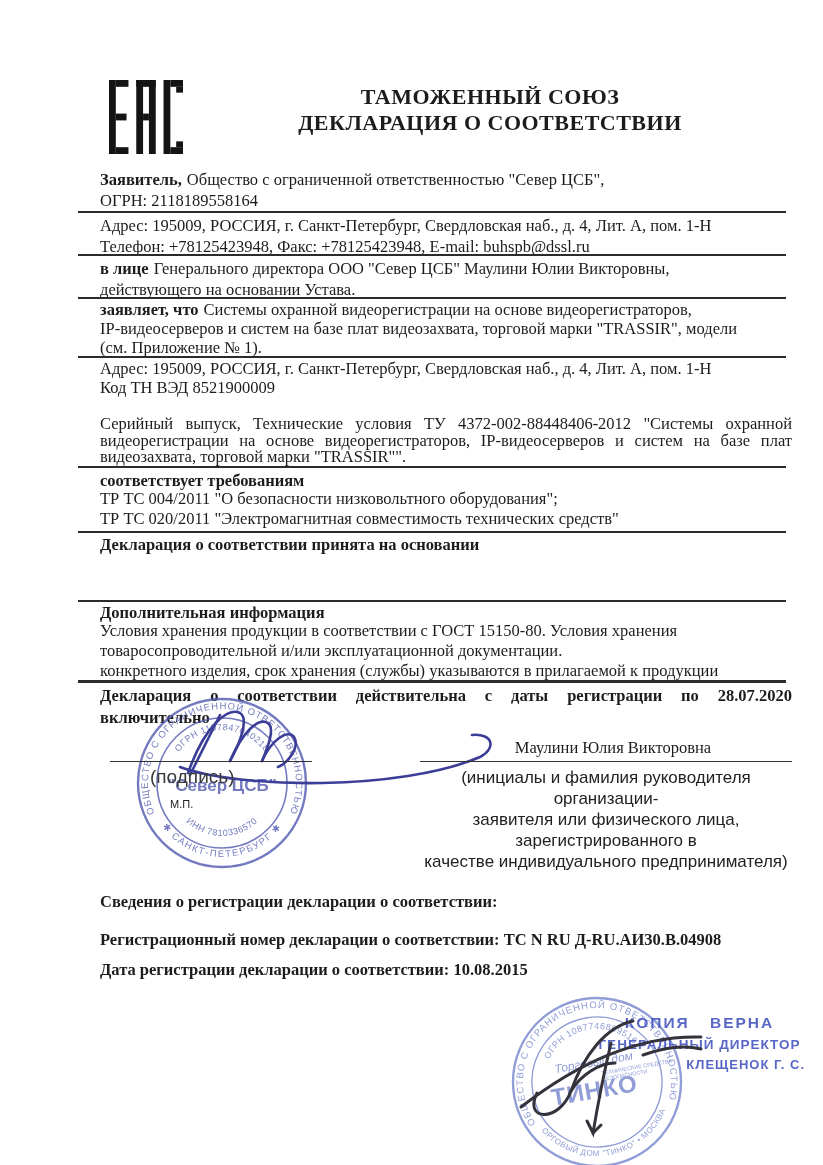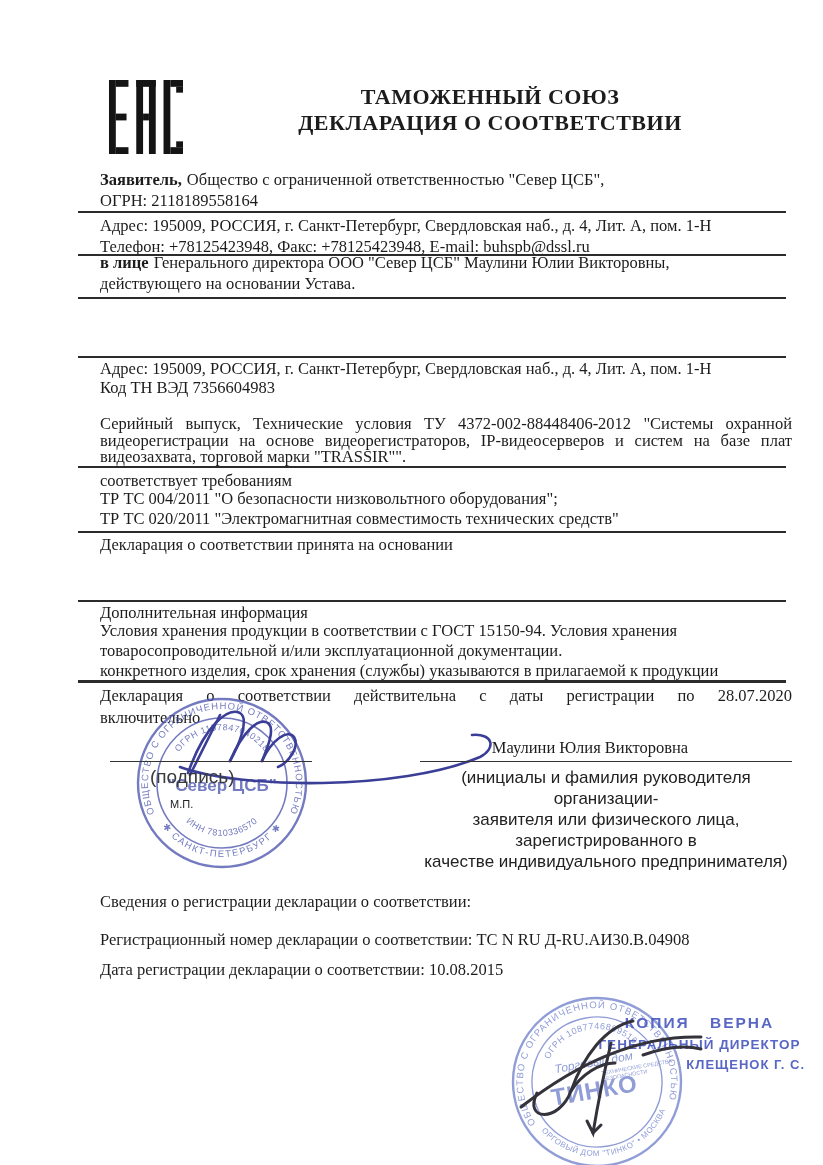--- a/index.html
+++ b/index.html
@@ -3,21 +3,21 @@
 <meta charset="utf-8">
 <style>
   html,body{margin:0;padding:0;background:#e8e8e8;}
   .page{
     position:relative;width:823px;height:1165px;margin:0 auto;
     background:#ffffff;overflow:hidden;
     font-family:"Liberation Serif", serif;color:#1c1c1c;padding-left:48px;
   }
   .abs{position:absolute;}
   .t{font-size:16.5px;line-height:21px;margin:0;}
-  .b{font-weight:normal;}
+  .b{font-weight:bold;}
   .lbl{font-weight:bold;margin-right:5px;}
   .col{left:100px;width:692px;}
   .rule{position:absolute;left:78px;width:708px;height:0;border-top:2px solid #2b2b2b;}
   .rule.thick{border-top-width:3px;}
   .just{text-align:justify;text-align-last:justify;}
   .title{font-weight:bold;font-size:22px;line-height:26px;text-align:center;letter-spacing:.5px;}
   .sans{font-family:"Liberation Sans", sans-serif;}
   .copyline{font-family:"Liberation Sans", sans-serif;font-weight:bold;color:#4656c0;}
   svg text{font-family:"Liberation Sans", sans-serif;}
 </style>
@@ -54,31 +54,36 @@
     <div>ОГРН: 2118189558164</div>
   </div>
   <div class="rule" style="top:211px"></div>
 
   <div class="abs col t" style="top:215px">
     <div>Адрес: 195009, РОССИЯ, г. Санкт-Петербург, Свердловская наб., д. 4, Лит. А, пом. 1-Н</div>
     <div>Телефон: +78125423948, Факс: +78125423948, E-mail: buhspb@dssl.ru</div>
   </div>
   <div class="rule" style="top:254px"></div>
 
-  <div class="abs col t" style="top:252px">
+  <div class="abs col t" style="top:258px">
     <div><span class="lbl">в лице</span><span>Генерального директора ООО "Север ЦСБ" Маулини Юлии Викторовны,</span></div>
     <div>действующего на основании Устава.</div>
   </div>
   <div class="rule" style="top:297px"></div>
 
+  <div class="abs col t" style="top:300px;line-height:19px">
+    <div><span class="lbl">заявляет, что</span><span>Системы охранной видеорегистрации на основе видеорегистраторов,</span></div>
+    <div>IP-видеосерверов и систем на базе плат видеозахвата, торговой марки "TRASSIR", модели</div>
+    <div>(см. Приложение № 1).</div>
+  </div>
   <div class="rule" style="top:356px"></div>
 
   <div class="abs col t" style="top:359px;line-height:19px">
     <div>Адрес: 195009, РОССИЯ, г. Санкт-Петербург, Свердловская наб., д. 4, Лит. А, пом. 1-Н</div>
-    <div>Код ТН ВЭД 7356604983</div>
+    <div>Код ТН ВЭД 8521900009</div>
   </div>
 
   <div class="abs col t" style="top:416px;line-height:16.5px">
     <div class="just">Серийный выпуск, Технические условия ТУ 4372-002-88448406-2012 "Системы охранной</div>
     <div class="just">видеорегистрации на основе видеорегистраторов, IP-видеосерверов и систем на базе плат</div>
     <div>видеозахвата, торговой марки "TRASSIR"".</div>
   </div>
   <div class="rule" style="top:466px"></div>
 
   <div class="abs col t b" style="top:470px">соответствует требованиям</div>
@@ -86,21 +91,21 @@
     <div>ТР ТС 004/2011 "О безопасности низковольтного оборудования";</div>
     <div>ТР ТС 020/2011 "Электромагнитная совместимость технических средств"</div>
   </div>
   <div class="rule" style="top:531px"></div>
 
   <div class="abs col t b" style="top:534px">Декларация о соответствии принята на основании</div>
   <div class="rule" style="top:600px"></div>
 
   <div class="abs col t b" style="top:602px">Дополнительная информация</div>
   <div class="abs col t" style="top:621px;line-height:20px">
-    <div>Условия хранения продукции в соответствии с ГОСТ 15150-94. Условия хранения</div>
+    <div>Условия хранения продукции в соответствии с ГОСТ 15150-80. Условия хранения</div>
     <div>товаросопроводительной и/или эксплуатационной документации.</div>
     <div>конкретного изделия, срок хранения (службы) указываются в прилагаемой к продукции</div>
   </div>
   <div class="rule thick" style="top:680px"></div>
 
   <div class="abs col t b" style="top:685px;line-height:22px">
     <div class="just">Декларация о соответствии действительна с даты регистрации по 28.07.2020</div>
     <div>включительно</div>
   </div>
 
@@ -135,21 +140,21 @@
       <path d="M 112 66 C 122 44 138 34 144 42 C 150 52 138 68 128 72"></path>
       <path d="M 70 20 L 40 80"></path>
       <path d="M 30 72 C 90 94 250 96 330 62 C 346 54 344 38 322 40"></path>
     </g>
   </svg>
 
   <div class="abs" style="left:110px;top:761px;width:202px;border-top:1.5px solid #333"></div>
   <div class="abs sans" style="left:150px;top:766px;width:122px;text-align:left;font-size:19px;color:#3a3a3a">(подпись)</div>
   <div class="abs sans" style="left:170px;top:798px;font-size:11px;color:#222">М.П.</div>
 
-  <div class="abs" style="left:404px;top:738px;width:372px;text-align:center;font-size:16.5px">Маулини Юлия Викторовна</div>
+  <div class="abs" style="left:427px;top:738px;width:372px;text-align:center;font-size:16.5px">Маулини Юлия Викторовна</div>
   <div class="abs" style="left:420px;top:761px;width:372px;border-top:1.5px solid #333"></div>
   <div class="abs sans" style="left:408px;top:767px;width:396px;text-align:center;font-size:17px;line-height:21px;color:#222">
     <div>(инициалы и фамилия руководителя организации-</div>
     <div>заявителя или физического лица, зарегистрированного в</div>
     <div>качестве индивидуального предпринимателя)</div>
   </div>
 
   <div class="abs col t b" style="top:891px">Сведения о регистрации декларации о соответствии:</div>
   <div class="abs col t b" style="top:929px">Регистрационный номер декларации о соответствии: ТС N RU Д-RU.АИ30.В.04908</div>
   <div class="abs col t b" style="top:959px">Дата регистрации декларации о соответствии: 10.08.2015</div>

